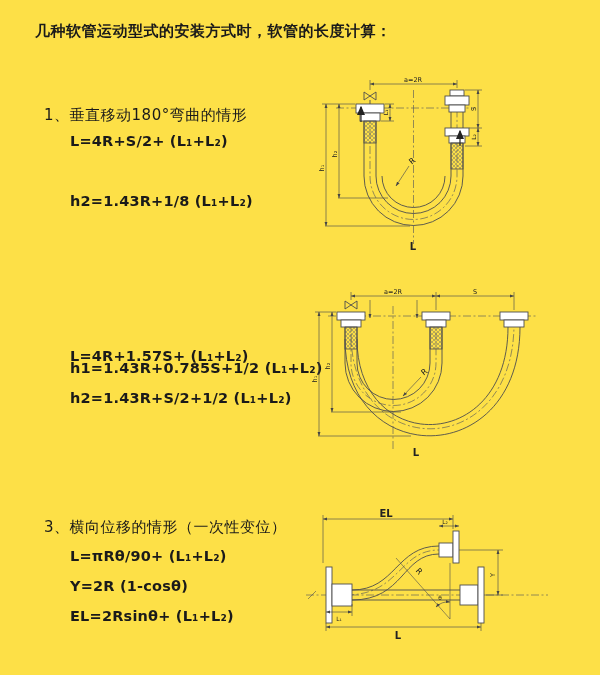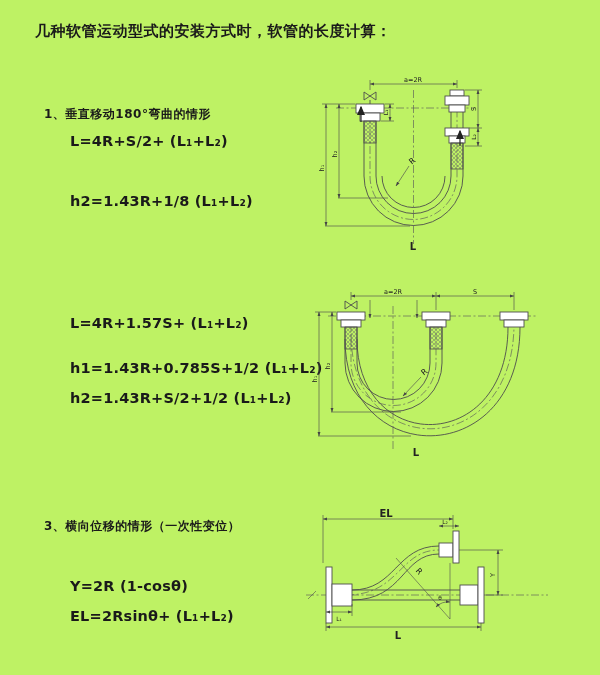--- a/index.html
+++ b/index.html
@@ -1,19 +1,19 @@
 <!DOCTYPE html>
 <html lang="zh"><head>
 <meta charset="utf-8">
 <style>
   html,body{margin:0;padding:0;background:#fff}
-  .page{position:relative;width:600px;height:675px;background:#bef264;overflow:hidden;
+  .page{position:relative;width:600px;height:675px;background:#fde047;overflow:hidden;
         font-family:"DejaVu Sans","Liberation Sans",sans-serif;color:#1a1a1a}
   .title{position:absolute;left:35px;top:22px;font-size:15px;font-weight:700;letter-spacing:.5px}
-  .sec-heading{position:absolute;left:44px;font-size:12px;font-weight:700;letter-spacing:.5px}
+  .sec-heading{position:absolute;left:44px;font-size:15px;font-weight:400;letter-spacing:.5px}
   .formula{position:absolute;left:70px;font-size:14.5px;font-weight:700;letter-spacing:.2px}
   svg.diag{position:absolute}
   .ln{fill:none;stroke:#4d4d4d;stroke-width:.9}
   .thin{fill:none;stroke:#4d4d4d;stroke-width:.6}
   .dash{fill:none;stroke:#5a5a5a;stroke-width:.65;stroke-dasharray:8 2.5 2 2.5}
   .fit{fill:#fff;stroke:#4d4d4d;stroke-width:.9}
   .dimln{stroke:#4d4d4d;stroke-width:.65;fill:none}
   .motion{stroke:#2a2a2a;stroke-width:1.2;fill:none}
   text.dlab{font-family:"DejaVu Sans",sans-serif;font-size:6.5px;fill:#222}
   text.dlab.sm{font-size:5.8px}
@@ -24,25 +24,26 @@
 <body>
 
 <div class="page">
 
   <div class="title">几种软管运动型式的安装方式时，软管的长度计算：</div>
 
   <div class="sec-heading" style="top:106px">1、垂直移动180°弯曲的情形</div>
   <div class="formula" style="top:133px">L=4R+S/2+ (L₁+L₂)</div>
   <div class="formula" style="top:193px">h2=1.43R+1/8 (L₁+L₂)</div>
 
-  <div class="formula" style="top:315px">L=4R+1.57S+ (L₁+L₂)</div>
+  <div class="formula" style="top:348px">L=4R+1.57S+ (L₁+L₂)</div>
   <div class="formula" style="top:360px">h1=1.43R+0.785S+1/2 (L₁+L₂)</div>
   <div class="formula" style="top:390px">h2=1.43R+S/2+1/2 (L₁+L₂)</div>
 
   <div class="sec-heading" style="top:518px">3、横向位移的情形（一次性变位）</div>
+  <div class="formula" style="top:548px">L=πRθ/90+ (L₁+L₂)</div>
   <div class="formula" style="top:578px">Y=2R (1-cosθ)</div>
   <div class="formula" style="top:608px">EL=2Rsinθ+ (L₁+L₂)</div>
 
   <svg class="diag" style="left:312px;top:76px" width="266" height="186" viewBox="0 0 266 186">
     <defs>
       <marker id="ar1" viewBox="0 0 6 4" refX="5.6" refY="2" markerWidth="7" markerHeight="5" orient="auto-start-reverse">
         <path d="M6,2 L0,0 L0,4 Z" fill="#444"></path>
       </marker>
       <marker id="ma1" viewBox="0 0 6 6" refX="5.2" refY="3" markerWidth="8" markerHeight="8" orient="auto-start-reverse">
         <path d="M6,3 L0,0.4 L0,5.6 Z" fill="#222"></path>

